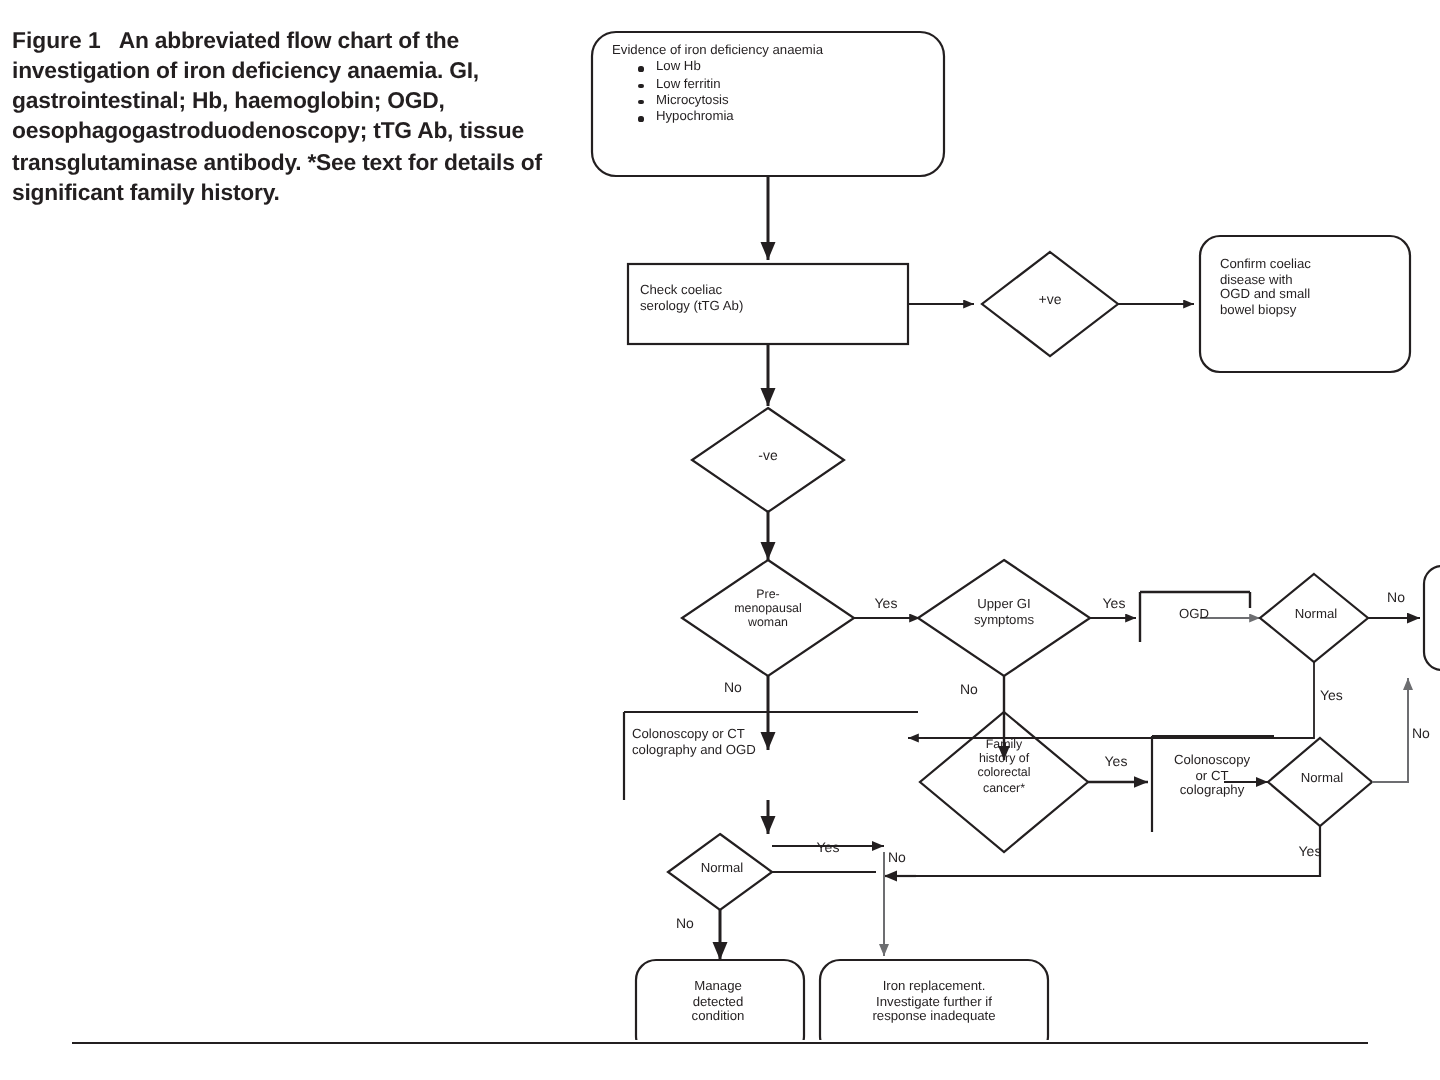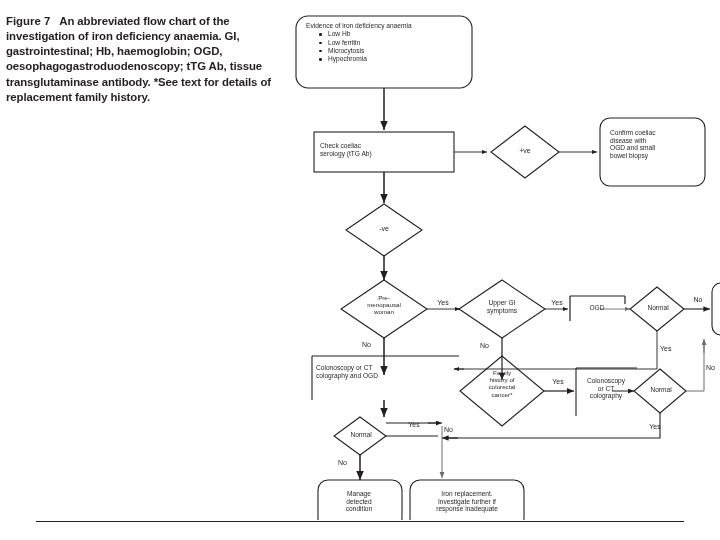--- a/index.html
+++ b/index.html
@@ -52,21 +52,21 @@
     position:absolute;left:36px;top:521px;width:648px;height:0;
     border-top:1.6px solid #231f20;
   }
 </style>
 </head>
 <body>
 
 <div id="slide">
 
   <div id="caption">
-    <span class="figlabel">Figure 7</span><span class="gap"></span><span>An abbreviated flow chart of the investigation of iron deficiency anaemia. GI, gastrointestinal; Hb, haemoglobin; OGD, oesophagogastroduodenoscopy; tTG Ab, tissue transglutaminase antibody. *See text for details of replacement family history.</span>
+    <span class="figlabel">Figure 1</span><span class="gap"></span><span>An abbreviated flow chart of the investigation of iron deficiency anaemia. GI, gastrointestinal; Hb, haemoglobin; OGD, oesophagogastroduodenoscopy; tTG Ab, tissue transglutaminase antibody. *See text for details of significant family history.</span>
   </div>
 
   <div id="chart">
 
     <svg width="438" height="512" viewBox="0 0 438 512" xmlns="http://www.w3.org/2000/svg">
       <defs>
         <marker id="ah" markerWidth="7" markerHeight="7" refX="6" refY="2.5" orient="auto" markerUnits="strokeWidth">
           <path d="M0,0 L6,2.5 L0,5 z" fill="#231f20"></path>
         </marker>
         <marker id="ahg" markerWidth="7" markerHeight="7" refX="6" refY="2.5" orient="auto" markerUnits="strokeWidth">

